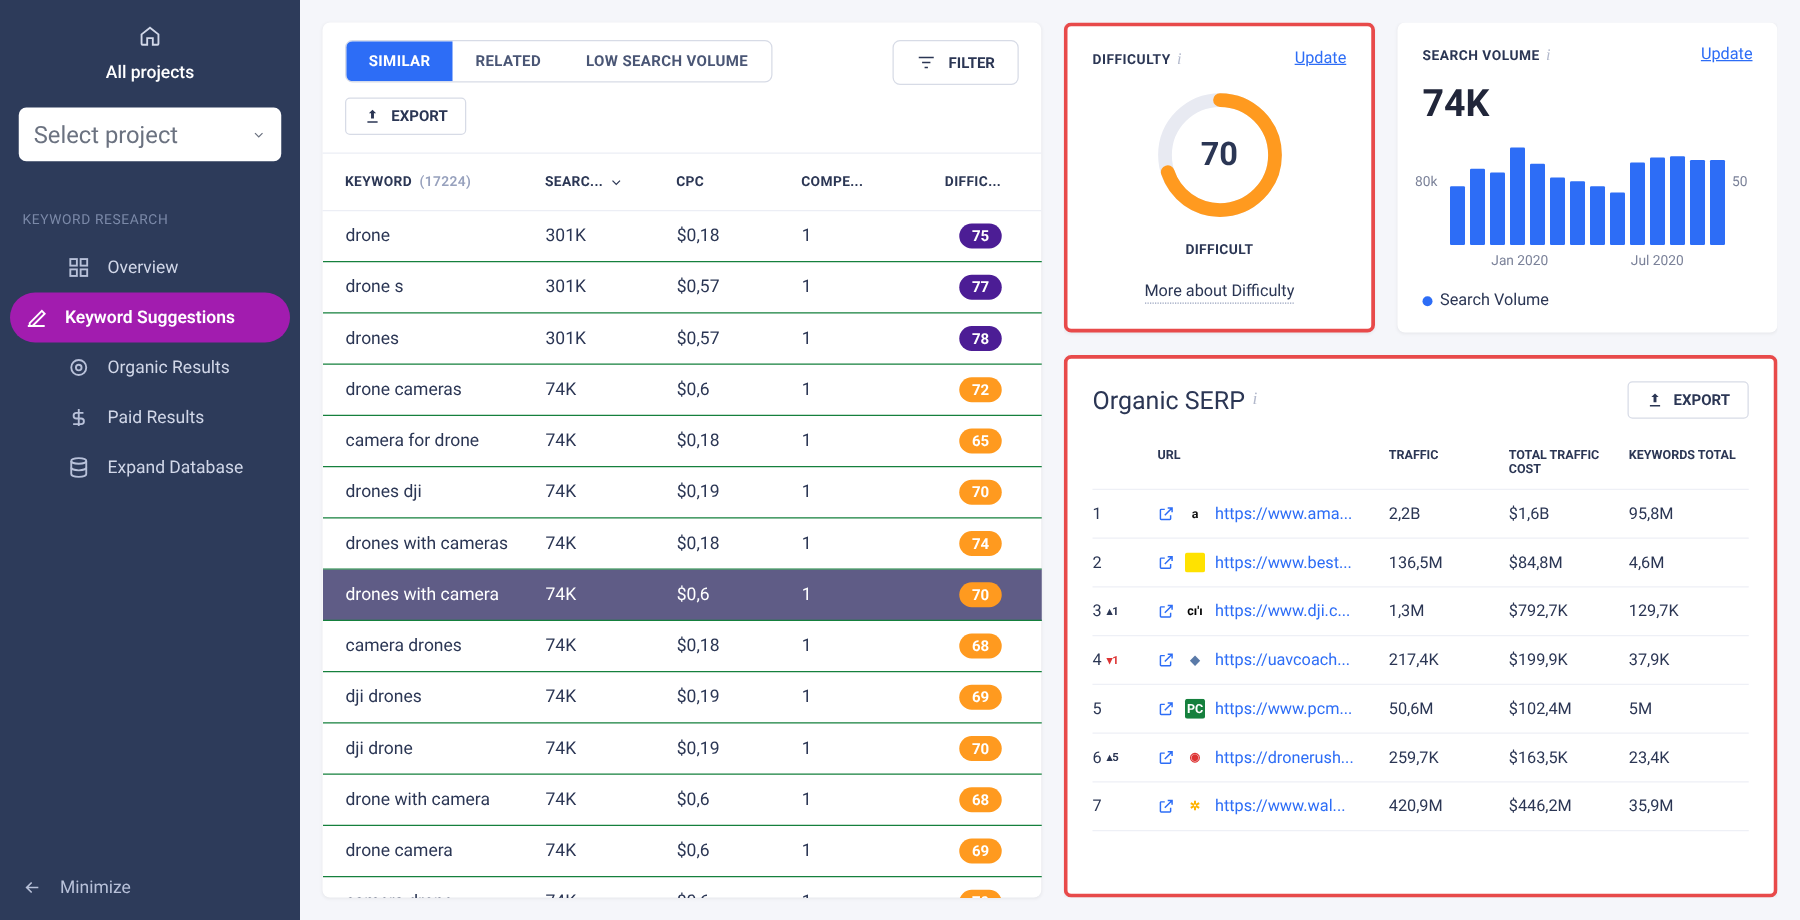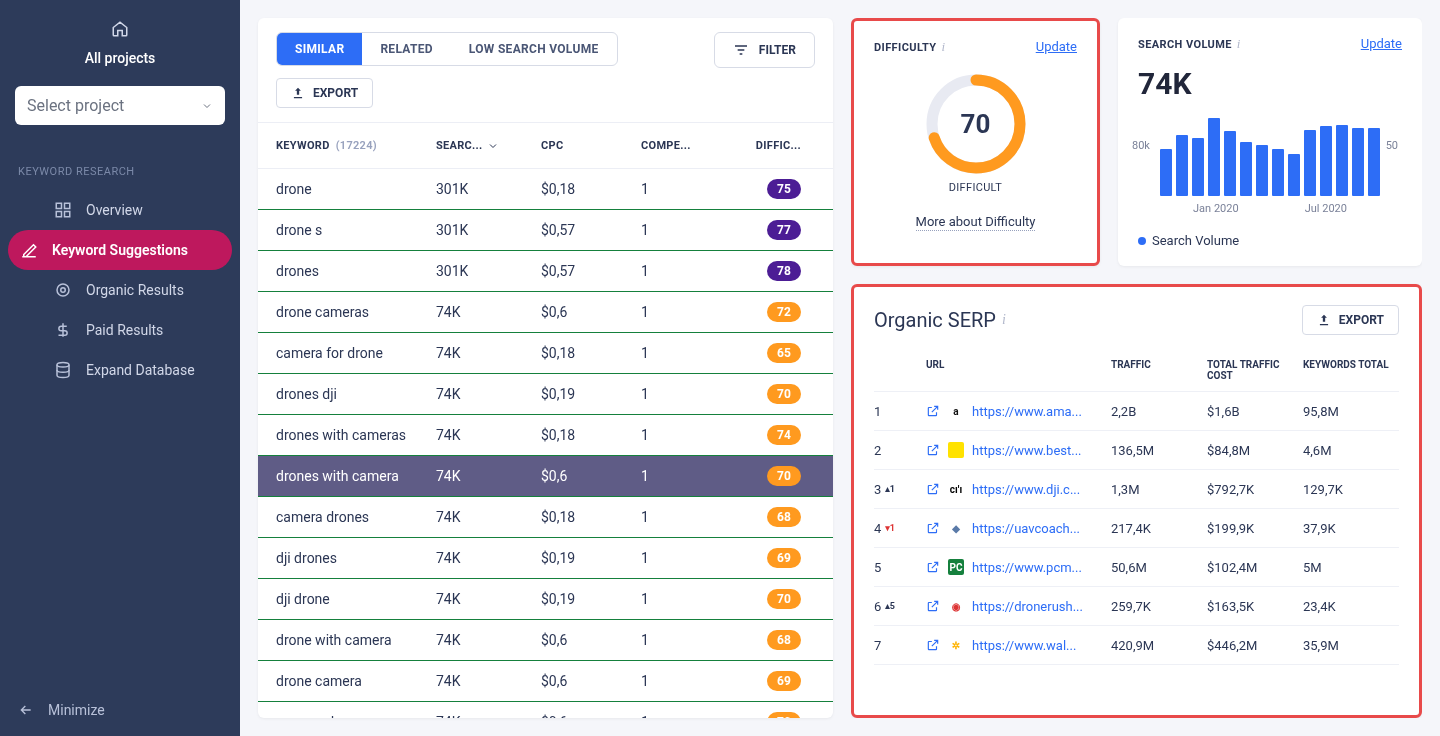--- a/index.html
+++ b/index.html
@@ -2,24 +2,24 @@
 <html><head>
 <meta charset="utf-8">
 <style>
 * { box-sizing: border-box; margin: 0; padding: 0; font-family: -apple-system, BlinkMacSystemFont, "Segoe UI", Roboto, sans-serif; }
 body { display: flex; width: 1440px; height: 736px; overflow: hidden; background: #f5f6fa; }
 
 
 .sidebar { width: 240px; background: #2d3b5a; color: #b8c1d9; display: flex; flex-direction: column; flex-shrink: 0; }
 .sidebar-top { padding: 20px 15px 15px; }
 .all-projects { display: flex; align-items: center; gap: 12px; font-size: 14px; color: #fff; font-weight: 500; margin-bottom: 20px; cursor: pointer; flex-direction: column; }
-.select-proj { width: 100%; background: #fff; color: #6b7280; border-radius: 6px; padding: 10px 12px; font-size: 16px; display: flex; justify-content: space-between; align-items: center; cursor: pointer; }
+.select-proj { width: 100%; background: #fff; color: #6b7280; border-radius: 6px; padding: 10px 12px; font-size: 19px; display: flex; justify-content: space-between; align-items: center; cursor: pointer; }
 .sidebar-section-label { font-size: 11px; letter-spacing: 0.5px; color: #7b89a8; padding: 25px 18px 12px; }
 .nav-item { display: flex; align-items: center; gap: 14px; padding: 11px 18px; font-size: 14px; color: #d1d7e8; cursor: pointer; margin-left: 36px; }
-.nav-item.active { background: #be185d; color: #fff; font-weight: 600; border-radius: 22px; margin: 0 8px; padding: 11px 12px; }
+.nav-item.active { background: #a21caf; color: #fff; font-weight: 600; border-radius: 22px; margin: 0 8px; padding: 11px 12px; }
 .nav-item svg, .nav-item .ico { width: 18px; height: 18px; flex-shrink: 0; }
 .sidebar-footer { margin-top: auto; padding: 18px; display: flex; align-items: center; gap: 14px; font-size: 14px; cursor: pointer; }
 
 
 .main { flex: 1; display: flex; gap: 18px; padding: 18px; overflow: hidden; }
 
 
 .left-panel { width: 575px; background: #fff; border-radius: 6px; display: flex; flex-direction: column; box-shadow: 0 1px 3px rgba(0,0,0,0.06); }
 .left-toolbar { padding: 14px 18px 0; display: flex; gap: 10px; align-items: flex-start; }
 .pill-group { display: inline-flex; border: 1px solid #d7dbe6; border-radius: 6px; overflow: hidden; }
@@ -52,21 +52,21 @@
 .rtop { display: flex; gap: 18px; }
 .card { background: #fff; border-radius: 6px; padding: 18px 20px; box-shadow: 0 1px 3px rgba(0,0,0,0.06); flex:1; }
 .card.difficulty { border: 3px solid #e84a4a; position: relative; }
 .card-header { display: flex; justify-content: space-between; align-items: flex-start; margin-bottom: 14px; font-size: 12px; }
 .card-title { font-size: 11px; font-weight: 700; color: #2b3654; letter-spacing: 0.4px; display: flex; align-items: center; gap: 5px; }
 .card-title .info-i { font-style: italic; color: #b3b9cc; font-family: serif; font-weight: 400; font-size: 13px; }
 .update-link { color: #2d6df6; font-size: 13px; text-decoration: underline; cursor: pointer; }
 .donut-wrap { display: flex; flex-direction: column; align-items: center; }
 .donut { position: relative; width: 110px; height: 110px; }
 .donut-val { position: absolute; inset: 0; display: flex; align-items: center; justify-content: center; font-size: 26px; font-weight: 700; color: #2b3654; }
-.diff-label { font-size: 11px; font-weight: 400; color: #2b3654; margin-top: 2px; letter-spacing: 0.3px; }
+.diff-label { font-size: 11px; font-weight: 700; color: #2b3654; margin-top: 14px; letter-spacing: 0.3px; }
 .more-link { font-size: 13px; color: #2b3654; border-bottom: 1px dotted #97a1bd; padding-bottom: 1px; margin-top: 20px; cursor: pointer; }
 
 .bignum { font-size: 30px; font-weight: 700; color: #21263a; }
 .barchart { display: flex; align-items: flex-end; height: 85px; gap: 4px; margin-top: 10px; position: relative; }
 .bar { width: 12px; background: #2d6df6; border-radius: 1px; }
 .yaxis-l { position: absolute; left: -28px; top: 28px; font-size: 11px; color: #7b8299; }
 .yaxis-r { position: absolute; right: -18px; top: 28px; font-size: 11px; color: #7b8299; }
 .x-labels { display: flex; justify-content: space-around; font-size: 11px; color: #7b8299; margin-top: 6px; }
 .legend { display: flex; align-items: center; gap: 6px; font-size: 13px; color: #2b3654; margin-top: 18px; }
 .legend-dot { width: 8px; height: 8px; border-radius: 4px; background: #2d6df6; }

